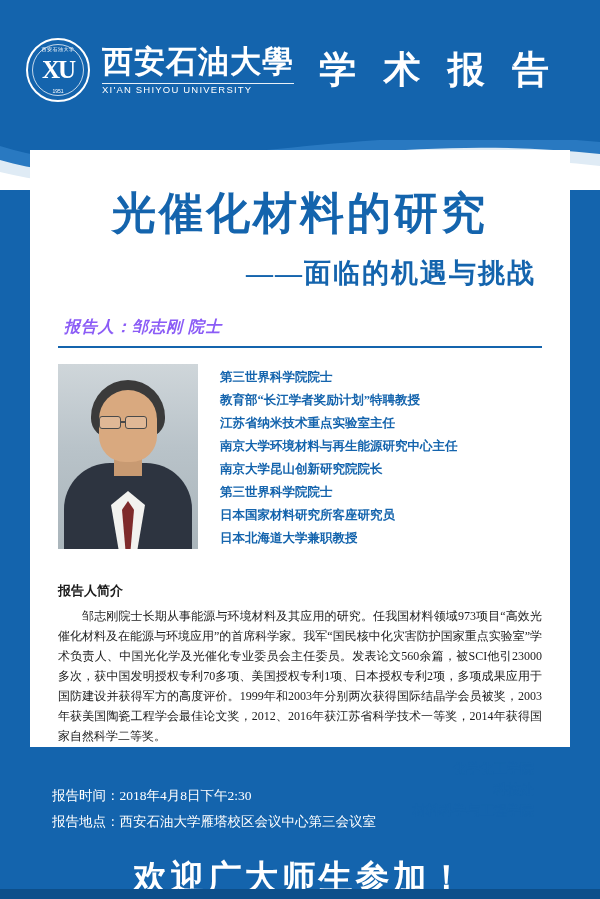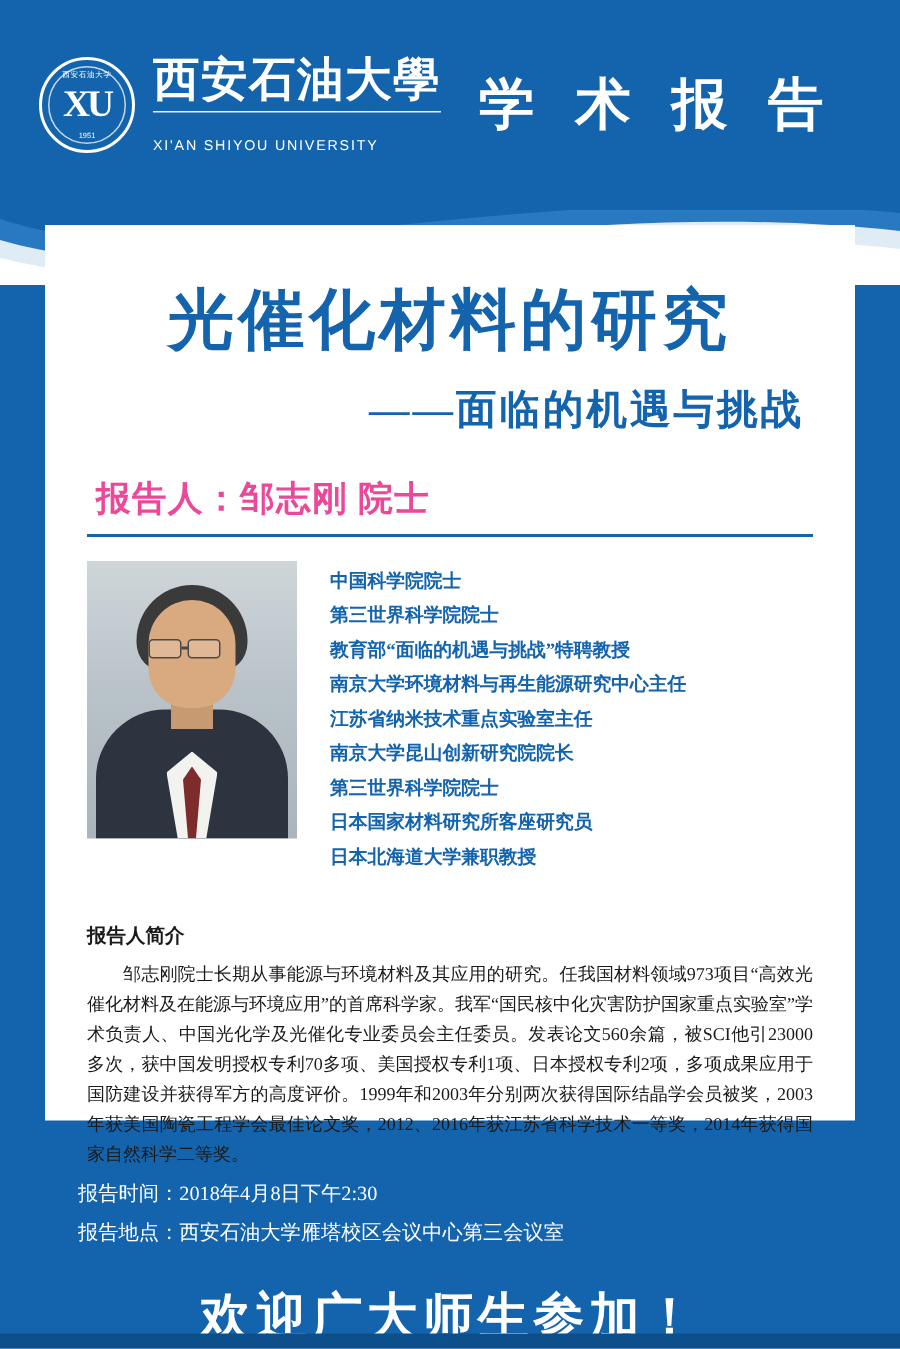--- a/index.html
+++ b/index.html
@@ -84,21 +84,21 @@
     font-weight: bold;
     letter-spacing: 1px;
     font-family: "Liberation Serif", serif;
     white-space: nowrap;
   }
   .univ .en {
     font-size: 9.5px;
     letter-spacing: 1.2px;
     margin-top: 6px;
     border-top: 1px solid rgba(255,255,255,.9);
-    padding-top: 18px;
+    padding-top: 1px;
     white-space: nowrap;
   }
   .header-title {
     margin-left: auto;
     margin-right: 24px;
     color: #fff;
     font-size: 37px;
     font-weight: bold;
     letter-spacing: 9px;
     font-family: "Liberation Serif", serif;
@@ -141,26 +141,27 @@
     font-size: 27px;
     font-weight: bold;
     letter-spacing: 2px;
     margin-top: 12px;
     text-align: right;
     padding-right: 6px;
     font-family: "Liberation Serif", serif;
   }
   .speaker-line {
     margin-top: 26px;
-    color: #ec4899;
-    font-size: 23px;
+    color: #8b5cf6;
+    font-size: 16px;
     font-weight: bold;
     letter-spacing: 1px;
     padding-left: 6px;
     font-family: "Liberation Serif", serif;
+    font-style: italic;
   }
   .rule {
     height: 2px;
     background: #1464ad;
     margin-top: 8px;
   }
   
   .bio-row {
     display: flex;
     margin-top: 16px;
@@ -344,25 +345,24 @@
         <div class="shirt"></div>
         <div class="tie"></div>
         <div class="neck"></div>
         <div class="hair"></div>
         <div class="face"></div>
         <div class="glass-l"></div>
         <div class="glass-r"></div>
         <div class="glass-bridge"></div>
       </div>
       <ul class="creds">
-        <li>中国科学院院士</li>
         <li>第三世界科学院院士</li>
-        <li>教育部“面临的机遇与挑战”特聘教授</li>
+        <li>教育部“长江学者奖励计划”特聘教授</li>
+        <li>江苏省纳米技术重点实验室主任</li>
         <li>南京大学环境材料与再生能源研究中心主任</li>
-        <li>江苏省纳米技术重点实验室主任</li>
         <li>南京大学昆山创新研究院院长</li>
         <li>第三世界科学院院士</li>
         <li>日本国家材料研究所客座研究员</li>
         <li>日本北海道大学兼职教授</li>
       </ul>
     </div>
 
     <div class="intro-head">报告人简介</div>
     <div class="intro-body">邹志刚院士长期从事能源与环境材料及其应用的研究。任我国材料领域973项目“高效光催化材料及在能源与环境应用”的首席科学家。我军“国民核中化灾害防护国家重点实验室”学术负责人、中国光化学及光催化专业委员会主任委员。发表论文560余篇，被SCI他引23000多次，获中国发明授权专利70多项、美国授权专利1项、日本授权专利2项，多项成果应用于国防建设并获得军方的高度评价。1999年和2003年分别两次获得国际结晶学会员被奖，2003年获美国陶瓷工程学会最佳论文奖，2012、2016年获江苏省科学技术一等奖，2014年获得国家自然科学二等奖。</div>
 

